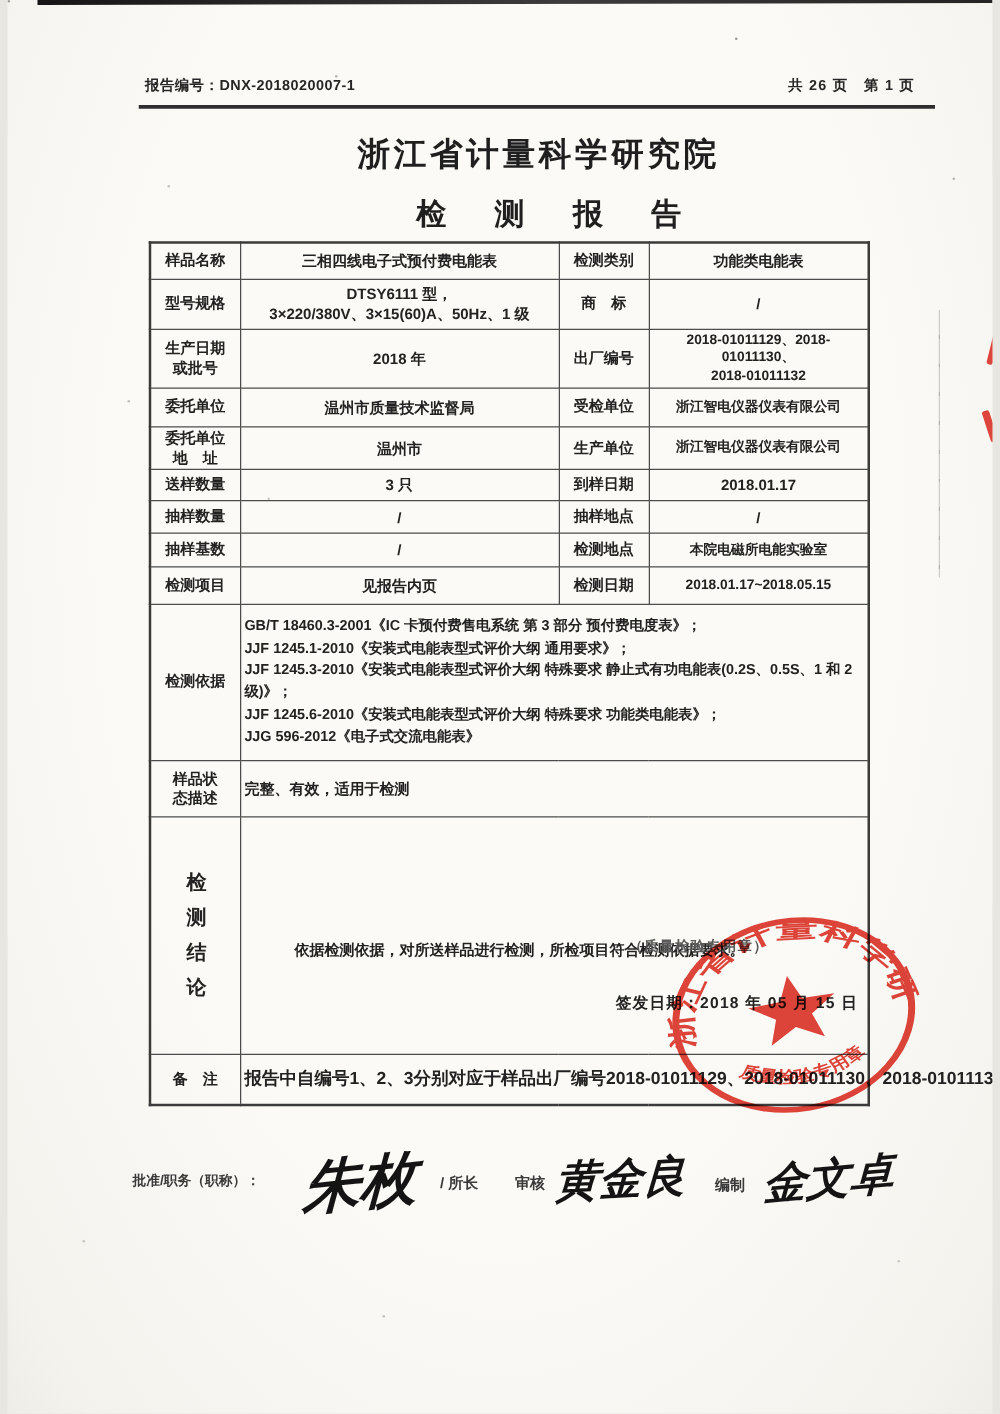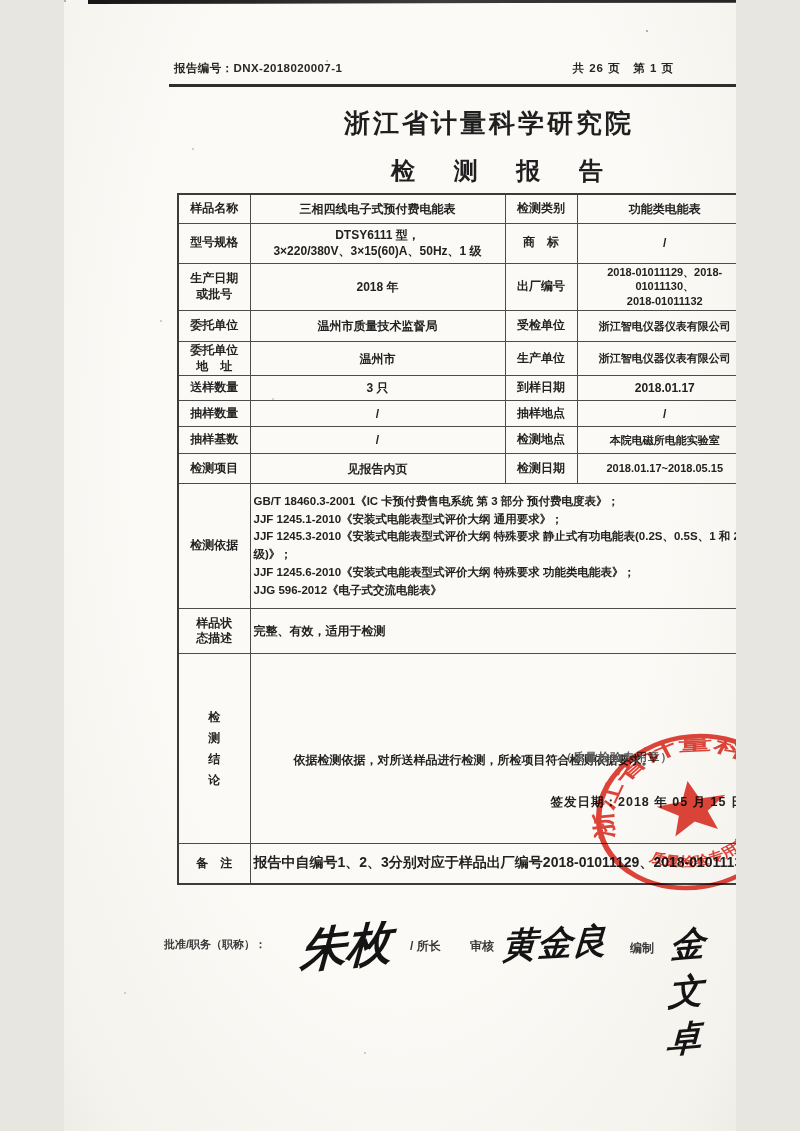--- a/index.html
+++ b/index.html
@@ -1,17 +1,17 @@
 <!DOCTYPE html>
 <html><head>
 <meta charset="utf-8">
 <style>
   html,body{margin:0;padding:0;background:#e8e6e1;}
   .page{
-    position:relative;width:672px;height:1131px;margin:0 auto;overflow:hidden;
+    position:relative;width:788px;height:1131px;margin:0 auto;overflow:hidden;
     background:radial-gradient(ellipse at 50% 38%, #fbfaf6 55%, #f4f2ed 92%, #efede7 100%);
     font-family:"Liberation Sans","DejaVu Sans",sans-serif;color:#262626;
   }
   .scanline-top{position:absolute;top:0;left:24px;right:0;height:4px;
     background:linear-gradient(90deg,#161616,#3c3c3c 55%,#242424);
     transform:rotate(-0.12deg);transform-origin:left top;}
   .specks{position:absolute;top:0;left:0;width:2px;height:2px;border-radius:50%;background:#a09d95;
     box-shadow:262px 60px 0 #b5b2aa, 582px 30px 0 #9a978f, 128px 148px 0 #c2bfb7,
                756px 142px 0 #b5b2aa, 96px 320px 0 #c2bfb7, 208px 398px 0 #cbc8c0,
                300px 1052px 0 #c2bfb7, 712px 1008px 0 #cbc8c0, 60px 992px 0 #c6c3bb;}
@@ -33,21 +33,21 @@
   td.val{font-weight:600;text-align:center;white-space:pre-line;line-height:1.35;}
   tr.r1{height:29px}.r2{height:40px}.r3{height:38px}.r4{height:31px}.r5{height:34px}
   .r6{height:26px}.r7{height:25px}.r8{height:26px}.r9{height:26px}.r10{height:27px}
   .r11{height:30px}.r12{height:125px}.r13{height:45px}.r14{height:190px}.r15{height:40px}
   td.basis{font-weight:600;text-align:left;padding:5px 8px 5px 8px;line-height:1.55;font-size:11.5px;vertical-align:top;margin-left:34px;}
   td.state{font-weight:600;text-align:left;padding-left:12px;}
   td.concl{position:relative;vertical-align:top;font-weight:600;}
   .concl-text{padding:24px 28px 0 40px;text-align:left;font-size:12px;}
   .stamp-note{position:absolute;left:310px;top:96px;font-size:11.5px;color:#5a5a5a;font-weight:600;letter-spacing:1px;}
   .issue-line{position:absolute;left:300px;top:140px;font-size:12.5px;font-weight:700;letter-spacing:1px;}
-  .vlabel{width:14px;margin:0 auto;line-height:1.75;word-break:break-all;font-weight:700;font-size:12px;text-align:center;}
+  .vlabel{width:14px;margin:0 auto;line-height:1.75;word-break:break-all;font-weight:700;font-size:16px;text-align:center;}
   td.remark-val{font-weight:600;text-align:left;padding-left:8px;font-size:14px;white-space:nowrap;overflow:visible;}
   
   .f-label{position:absolute;font-size:11px;font-weight:600;color:#3a3a3a;}
   .sig{position:absolute;font-weight:700;font-style:italic;color:#141414;
     font-family:"DejaVu Sans","Liberation Sans",sans-serif;}
   .sig1{left:236px;top:916px;font-size:46px;transform:rotate(-6deg) skewX(-8deg);}
   .sig2{left:438px;top:920px;font-size:35px;transform:rotate(-3deg) skewX(-6deg);}
   .sig3{left:604px;top:920px;font-size:35px;transform:rotate(-5deg) skewX(-7deg);}
   
   .stamp{position:absolute;left:527px;top:731px;width:204px;height:162px;

